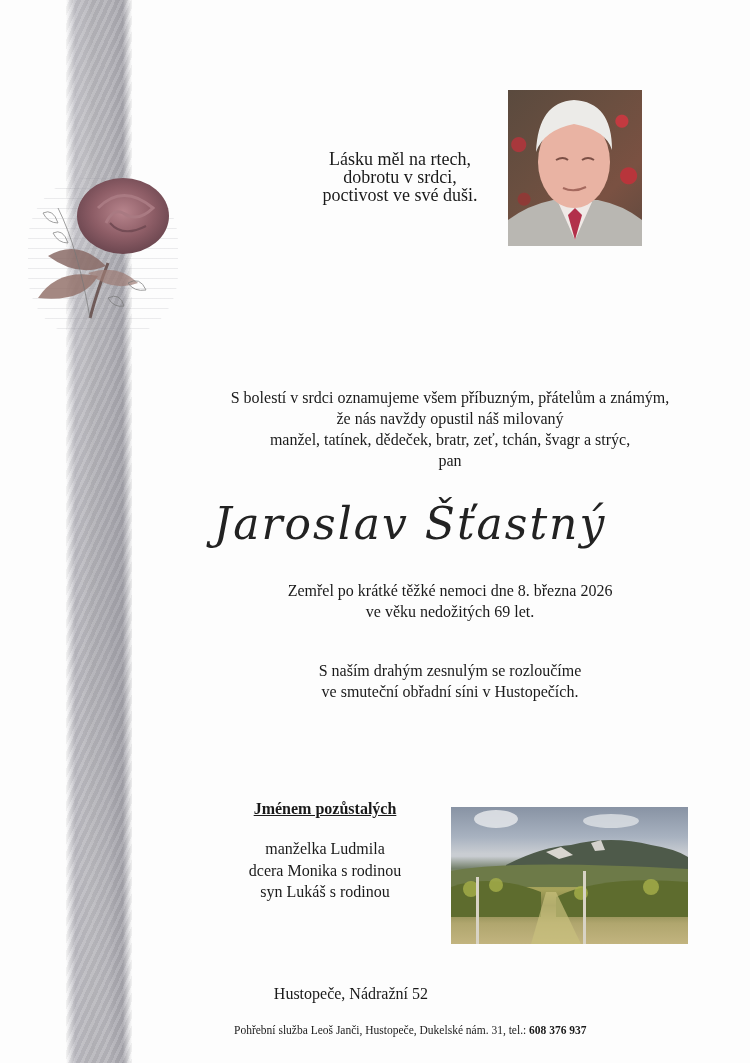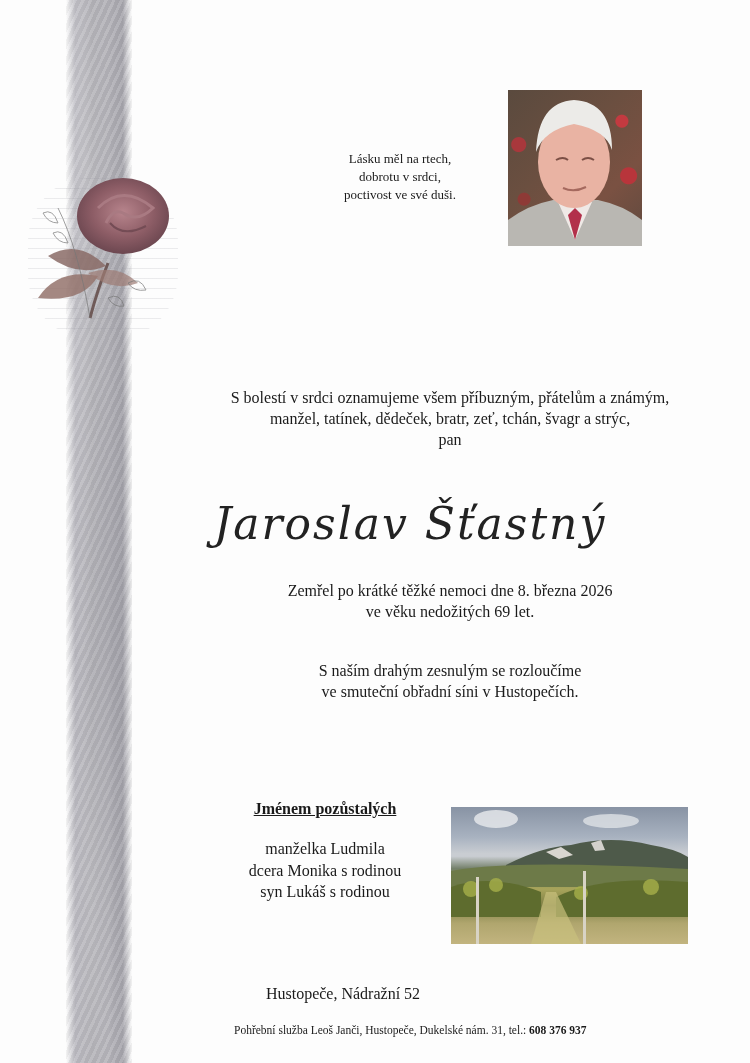--- a/index.html
+++ b/index.html
@@ -42,35 +42,35 @@
       radial-gradient(circle at 90% 55%, #b8353b 0 8px, transparent 9px),
       radial-gradient(circle at 8% 35%, #a8383c 0 7px, transparent 8px),
       radial-gradient(circle at 12% 70%, #8e3a36 0 6px, transparent 7px),
       linear-gradient(135deg, #5a4a3e 0%, #6b4f40 40%, #7a5142 70%, #5f4a3f 100%);
   }
   .vineyard {
     left:451px; top:807px; width:237px; height:137px;
     background:linear-gradient(180deg, #8893a4 0%, #a8b2c0 22%, #c9cdd2 34%, #c9cdd2 36%, #74806a 45%, #8c9457 52%, #a8a45b 60%, #7d7e45 72%, #b0a66e 85%, #c2b47f 100%);
   }
   .text { position:absolute; text-align:center; }
-  .motto { left:300px; top:150px; width:200px; font-size:13px; line-height:18px; }
+  .motto { left:300px; top:150px; width:200px; font-size:18px; line-height:18px; }
   .announce { left:190px; top:343px; width:520px; font-size:16px; line-height:21px;margin-top:44px; }
   .name {
     left:160px; top:469px; width:500px;
     font-family:"DejaVu Serif", "Liberation Serif", serif;
     font-style:italic; font-size:44px; letter-spacing:2px; color:#222;margin-top:29px;
   }
   .death { left:200px; top:580px; width:500px; font-size:16px; line-height:21px; }
   .funeral { left:200px; top:660px; width:500px; font-size:16px; line-height:21px; }
   .funeral .bold { font-weight:bold; }
   .mourners-title {
     left:225px; top:800px; width:200px; font-size:16px; font-weight:bold; text-decoration:underline;
   }
   .mourners { left:225px; top:838px; width:200px; font-size:16px; line-height:21.5px; }
-  .address { left:243px; top:985px; width:200px; text-align:center; font-size:16px; }
+  .address { left:228px; top:985px; width:200px; text-align:right; font-size:16px; }
   .footer { left:234px; top:1024px; width:480px; text-align:left; font-size:11.5px; }
   .footer .phone { font-weight:bold; }
 </style>
 </head>
 <body>
 
 <div class="strip"></div>
 
 <div class="rose-area">
   <div class="script-bg"></div>
@@ -113,20 +113,21 @@
     <ellipse cx="66" cy="72" rx="36" ry="46" fill="#e9b3a3"></ellipse>
     <path d="M28 62 Q30 12 66 10 Q104 12 104 60 Q98 40 66 34 Q36 40 28 62 Z" fill="#ecebe8"></path>
     <path d="M48 70 Q55 66 60 70" stroke="#7b4f45" stroke-width="2" fill="none"></path>
     <path d="M74 70 Q80 66 86 70" stroke="#7b4f45" stroke-width="2" fill="none"></path>
     <path d="M55 98 Q66 103 78 97" stroke="#a5695e" stroke-width="2" fill="none"></path>
   </svg>
 </div>
 
 <div class="text announce">
   <div>S bolestí v srdci oznamujeme všem příbuzným, přátelům a známým,</div>
+  <div>že nás navždy opustil náš milovaný</div>
   <div>manžel, tatínek, dědeček, bratr, zeť, tchán, švagr a strýc,</div>
   <div>pan</div>
 </div>
 
 <div class="text name">Jaroslav Šťastný</div>
 
 <div class="text death">
   <div>Zemřel po krátké těžké nemoci dne  8. března 2026</div>
   <div>ve věku nedožitých 69 let.</div>
 </div>

